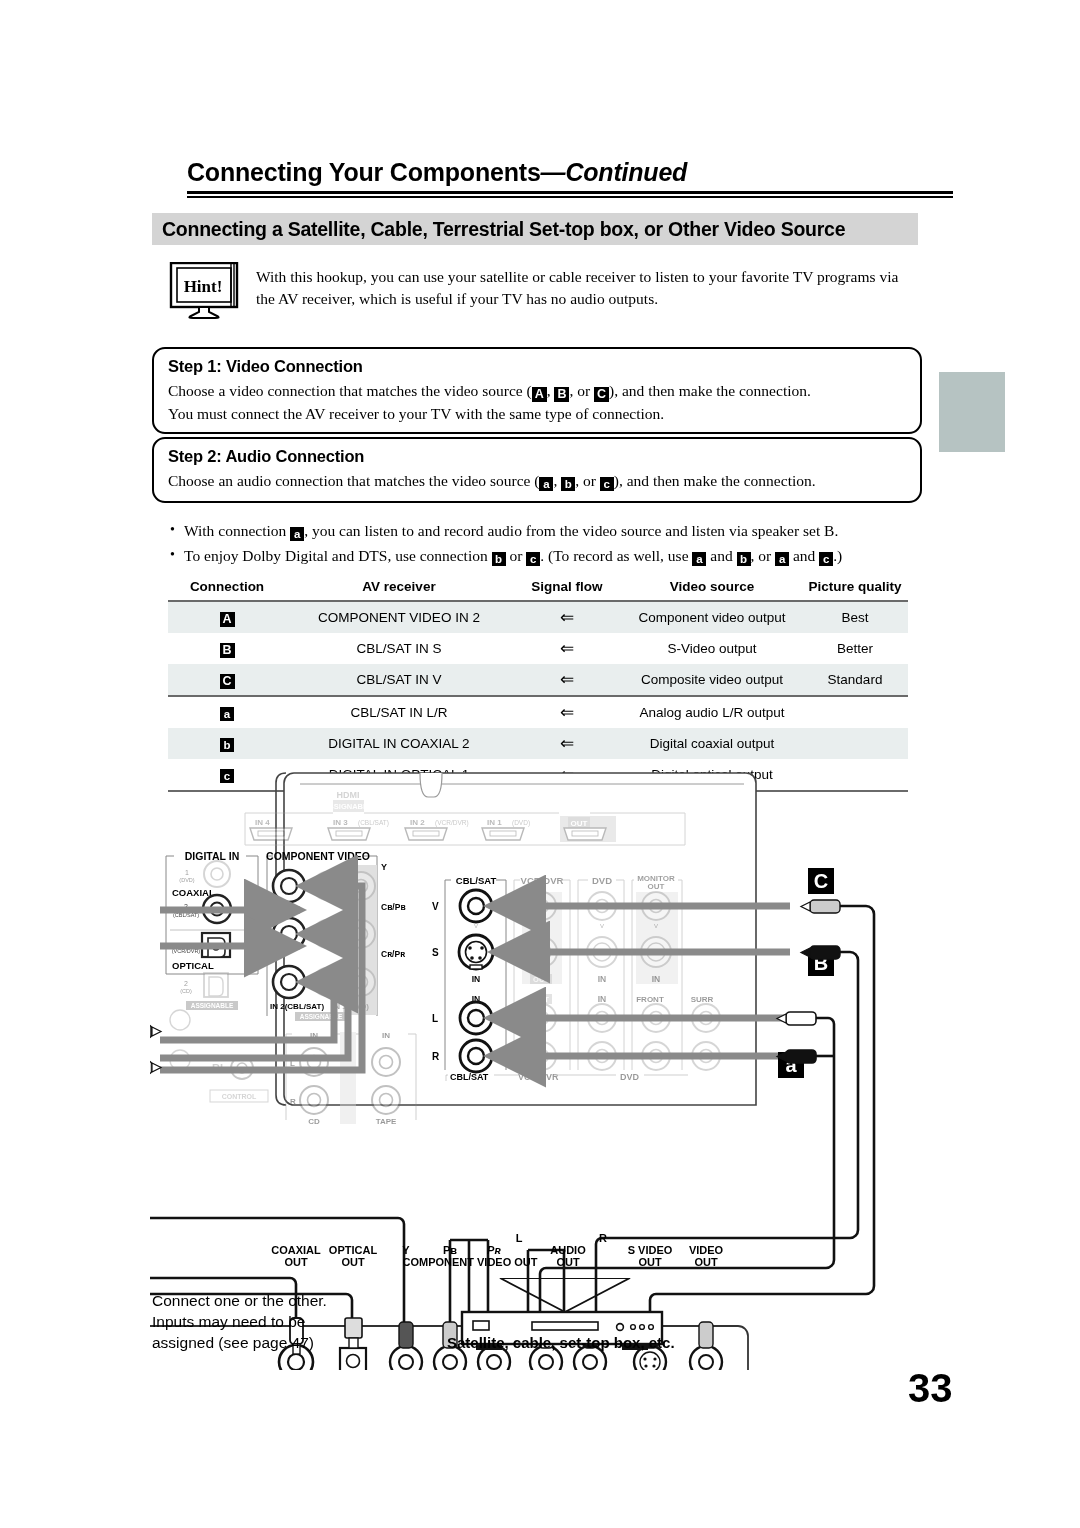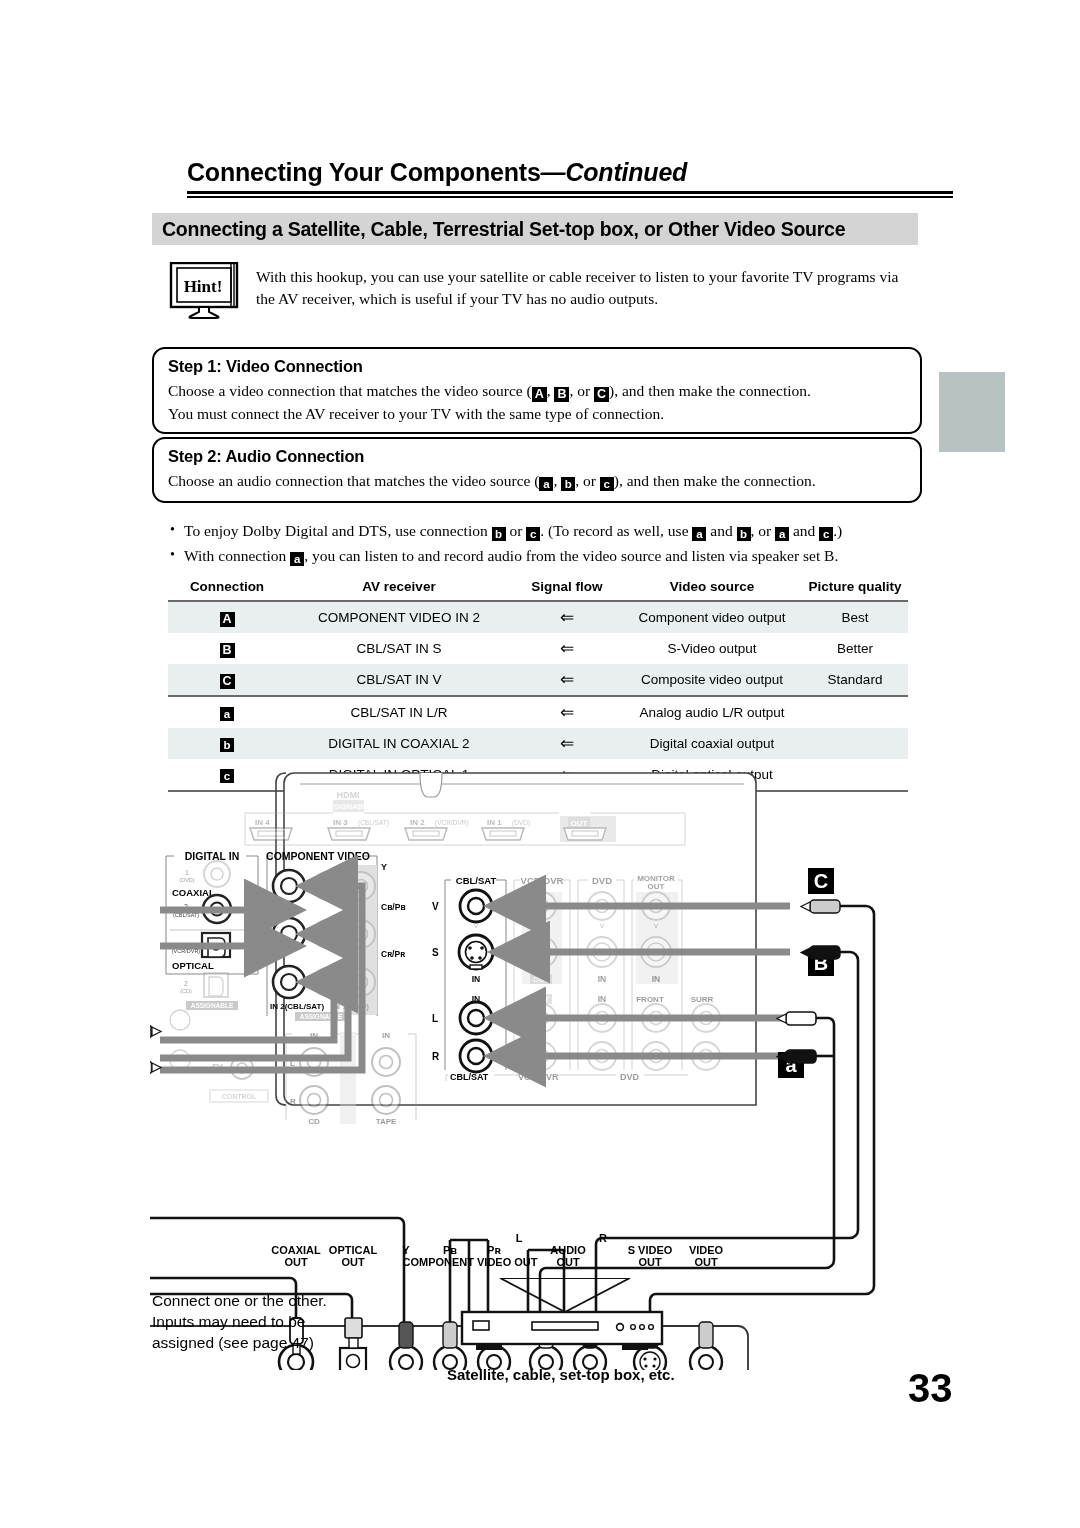--- a/index.html
+++ b/index.html
@@ -69,21 +69,21 @@
 
   
   #diag{position:absolute;left:150px;top:770px;width:790px;height:600px;}
   #diag svg{display:block;}
 
   
   .footnote{position:absolute;left:152px;top:1290px;width:300px;
             font-size:15.5px;line-height:21px;}
 
   .caption{position:absolute;left:447px;top:1334px;width:300px;
-           font-size:15px;font-weight:bold;white-space:nowrap;margin-top:32px;}
+           font-size:15px;font-weight:bold;white-space:nowrap;}
 
   .pgno{position:absolute;left:908px;top:1366px;font-size:40px;font-weight:bold;}
 </style>
 </head>
 <body>
 
 <div id="page">
 
   <div class="rhead">
     <div class="t"><span>Connecting Your Components</span><i>—Continued</i></div>
@@ -114,22 +114,22 @@
     <div class="bd l1"><span>Choose a video connection that matches the video source (</span><span class="chip up">A</span><span>, </span><span class="chip up">B</span><span>, or </span><span class="chip up">C</span><span>), and then make the connection.</span></div>
     <div class="bd l2">You must connect the AV receiver to your TV with the same type of connection.</div>
   </div>
 
   <div class="stepbox" id="step2">
     <div class="hd">Step 2: Audio Connection</div>
     <div class="bd l1"><span>Choose an audio connection that matches the video source (</span><span class="chip lo">a</span><span>, </span><span class="chip lo">b</span><span>, or </span><span class="chip lo">c</span><span>), and then make the connection.</span></div>
   </div>
 
   <div class="bullets">
+    <div class="row"><span>With connection </span><span class="chip lo">a</span><span>, you can listen to and record audio from the video source and listen via speaker set B.</span></div>
     <div class="row"><span>To enjoy Dolby Digital and DTS, use connection </span><span class="chip lo">b</span><span> or </span><span class="chip lo">c</span><span>. (To record as well, use </span><span class="chip lo">a</span><span> and </span><span class="chip lo">b</span><span>, or </span><span class="chip lo">a</span><span> and </span><span class="chip lo">c</span><span>.)</span></div>
-    <div class="row"><span>With connection </span><span class="chip lo">a</span><span>, you can listen to and record audio from the video source and listen via speaker set B.</span></div>
   </div>
 
   <table class="tbl">
     <tbody>
         <tr class="hdr">
       <th class="c0">Connection</th>
       <th class="c1">AV receiver</th>
       <th class="c2">Signal flow</th>
       <th class="c3">Video source</th>
       <th class="c4">Picture quality</th>
@@ -578,21 +578,21 @@
   </svg>
   </div>
 
   <div style="position:absolute;left:150px;top:1244px;width:790px;height:40px;font-size:11px;font-weight:bold;text-align:center;">
     <div style="position:absolute;left:116px;top:0;width:60px;">COAXIAL</div>
     <div style="position:absolute;left:116px;top:12px;width:60px;">OUT</div>
     <div style="position:absolute;left:173px;top:0;width:60px;">OPTICAL</div>
     <div style="position:absolute;left:173px;top:12px;width:60px;">OUT</div>
     <div style="position:absolute;left:236px;top:0;width:40px;">Y</div>
     <div style="position:absolute;left:280px;top:0;width:40px;">Pʙ</div>
-    <div style="position:absolute;left:324px;top:0;width:40px;">Pʀ</div>
+    <div style="position:absolute;left:324px;top:0;width:40px;font-style:italic;">Pʀ</div>
     <div style="position:absolute;left:232px;top:12px;width:176px;">COMPONENT VIDEO OUT</div>
     <div style="position:absolute;left:388px;top:0;width:60px;">AUDIO</div>
     <div style="position:absolute;left:388px;top:12px;width:60px;">OUT</div>
     <div style="position:absolute;left:470px;top:0;width:60px;">S VIDEO</div>
     <div style="position:absolute;left:470px;top:12px;width:60px;">OUT</div>
     <div style="position:absolute;left:526px;top:0;width:60px;">VIDEO</div>
     <div style="position:absolute;left:526px;top:12px;width:60px;">OUT</div>
     <div style="position:absolute;left:362px;top:-12px;width:14px;">L</div>
     <div style="position:absolute;left:446px;top:-12px;width:14px;">R</div>
   </div>

